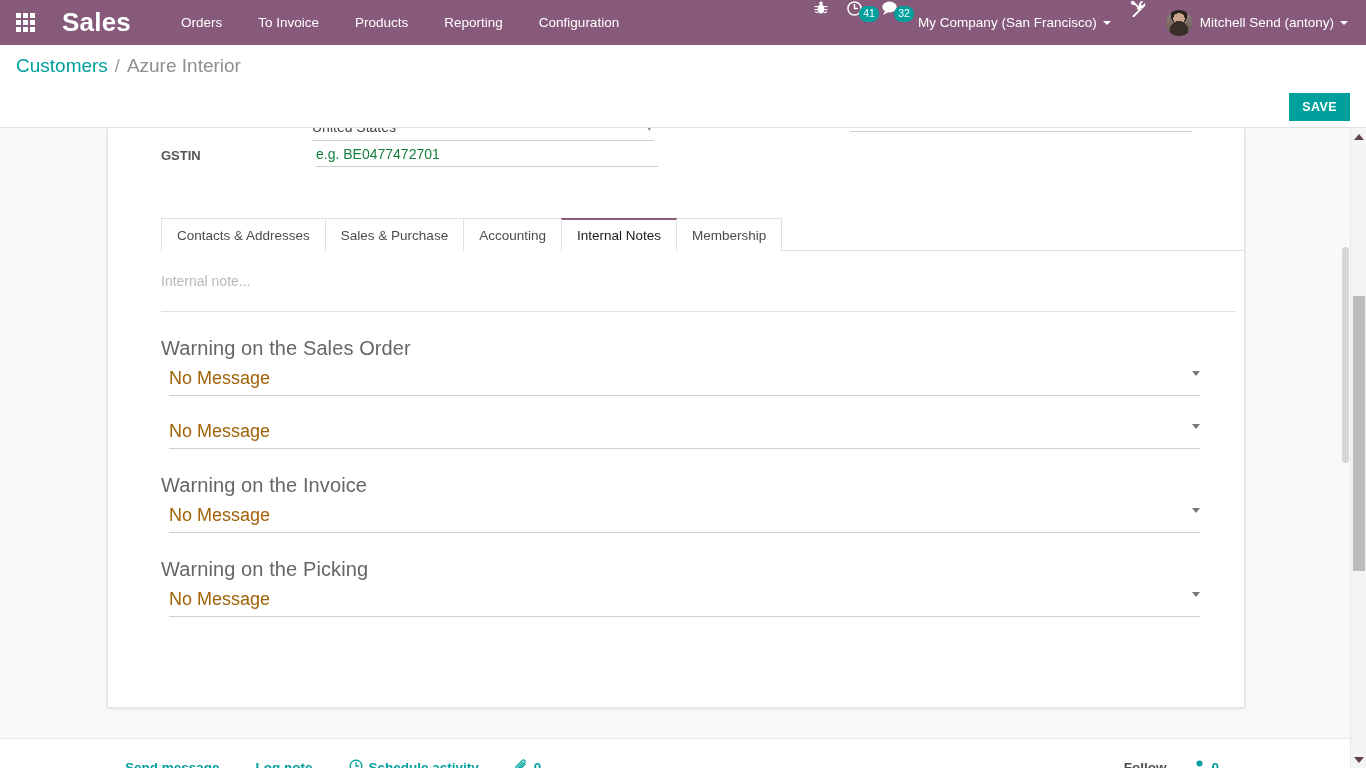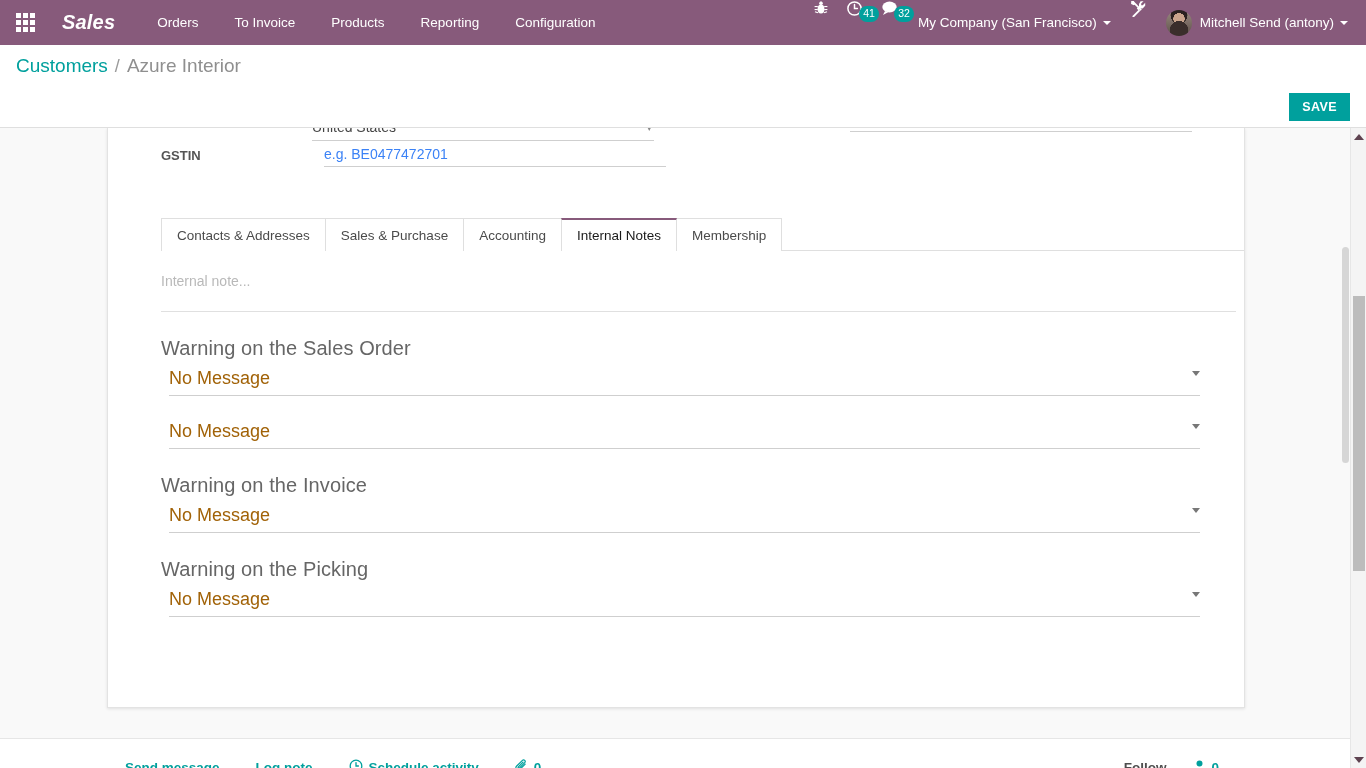--- a/index.html
+++ b/index.html
@@ -27,27 +27,26 @@
     cursor: pointer;
   }
   .apps-grid .g {
     display: grid;
     grid-template-columns: repeat(3, 5px);
     grid-template-rows: repeat(3, 5px);
     gap: 2px;
   }
   .apps-grid .g i { background: #ffffff; display: block; }
   .brand {
-    font-size: 20px;
+    font-size: 26px;
     font-weight: bold;
     margin-left: 20px;
-    margin-right: 28px;
+    margin-right: 36px;
     letter-spacing: .2px;
     cursor: pointer;
-    font-style: italic;
   }
   .menu-items { display: flex; align-items: center; gap: 8px; }
   .menu-items .mi {
     font-size: 13.5px;
     padding: 0 14px;
     line-height: 45px;
     cursor: pointer;
     white-space: nowrap;
     color: #ffffff;
   }
@@ -223,26 +222,26 @@
   }
   .cut-label {
     position: absolute;
     left: 31px; top: 20px;
     font-size: 13px;
     font-weight: bold;
     color: #555;
   }
   .cut-gstin {
     position: absolute;
-    left: 194px; top: 18px;
+    left: 186px; top: 18px;
     width: 342px;
     border-bottom: 1px solid #cfcfcf;
     padding-bottom: 4px;
     font-size: 14px;
-    color: #3b82f6;
+    color: #15803d;
   }
   .cut-tagfield {
     position: absolute;
     left: 720px; top: -10px;
     width: 342px;
     border-bottom: 1px solid #cfcfcf;
     height: 14px;
     overflow: hidden;
   }
 

